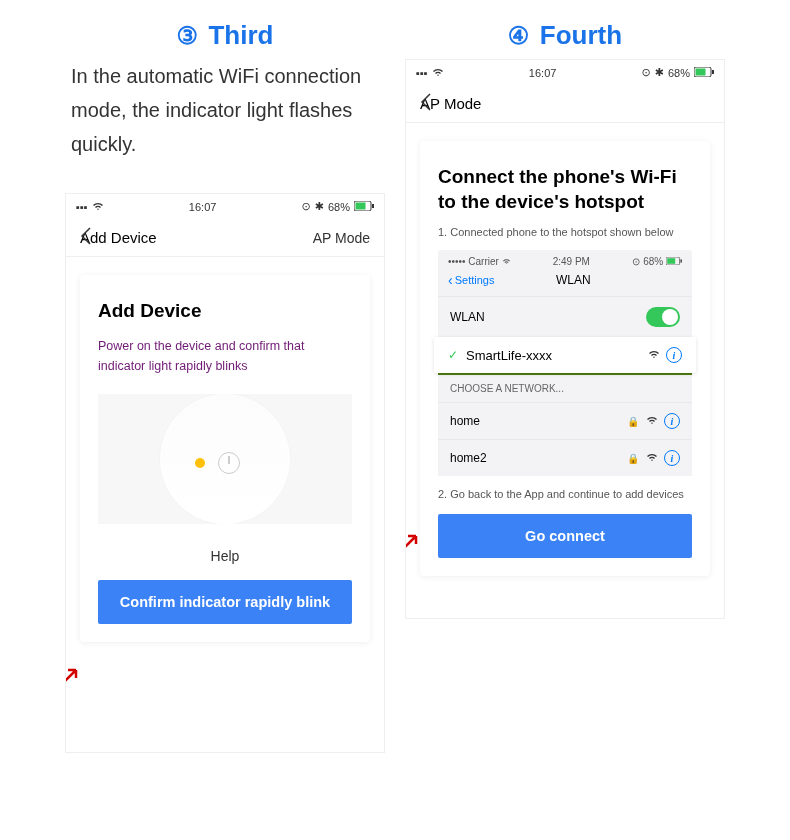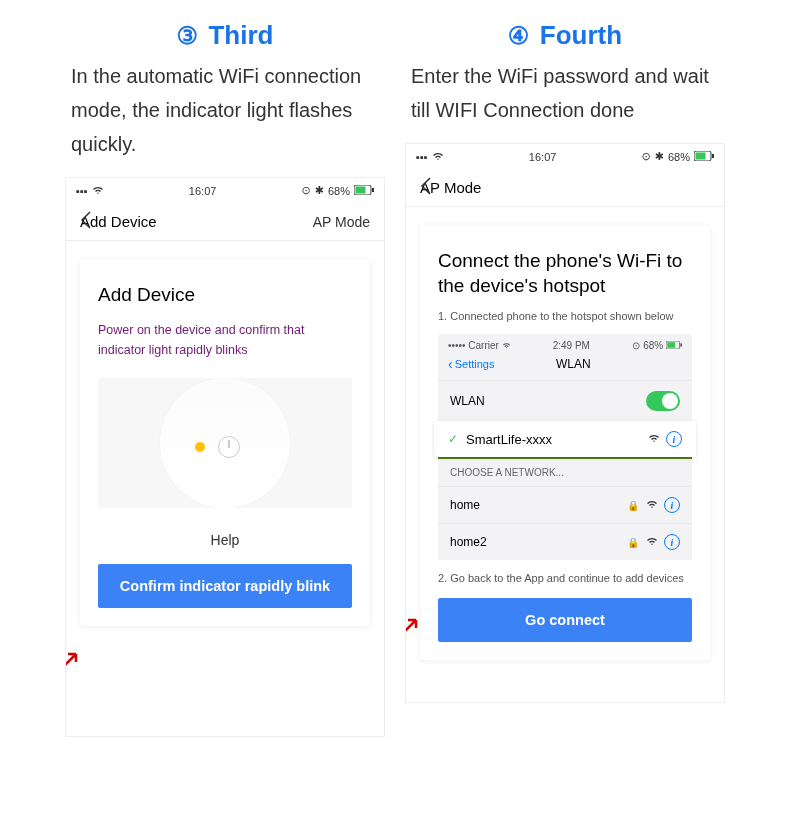--- a/index.html
+++ b/index.html
@@ -2,31 +2,31 @@
 <html><head>
   <meta charset="utf-8">
   <style>
     * { margin: 0; padding: 0; box-sizing: border-box; }
     body { font-family: Arial, Helvetica, sans-serif; background: #fff; width: 790px; height: 840px; }
     .container { display: flex; gap: 20px; padding: 20px 40px; justify-content: center; }
     .column { width: 320px; display: flex; flex-direction: column; }
     .step-header { text-align: center; margin-bottom: 8px; }
     .step-number { color: #1a73e8; font-size: 24px; font-weight: bold; margin-right: 6px; }
     .step-title { color: #1a73e8; font-size: 26px; font-weight: bold; }
-    .step-desc { color: #333; font-size: 20px; line-height: 1.7; margin-bottom: 16px; text-align: left; padding-left: 6px; }
+    .step-desc { color: #333; font-size: 20px; line-height: 1.7; margin-bottom: 32px; text-align: left; padding-left: 6px; }
     .phone { background: #fff; border: 1px solid #eee; position: relative; height: 560px; overflow: hidden; }
     .arrow-pointer { position: absolute; bottom: 52px; left: -16px; z-index: 10; }
     .status-bar { display: flex; justify-content: space-between; align-items: center; padding: 6px 10px; font-size: 11px; color: #333; }
     .sb-left, .sb-right { display: flex; gap: 4px; align-items: center; }
     .nav-header { display: flex; align-items: center; position: relative; padding: 10px 14px; border-bottom: 1px solid #eee; }
     .nav-back { position: absolute; left: 14px; font-size: 22px; color: #333; }
     .nav-title { font-size: 15px; font-weight: 500; }
     .nav-action { position: absolute; right: 14px; font-size: 14px; color: #333; }
     .card { margin: 18px 14px 10px; background: #fff; border-radius: 4px; box-shadow: 0 1px 6px rgba(0,0,0,0.07); padding: 24px 18px 18px; flex: 1; display: flex; flex-direction: column; }
-    .card-title { font-size: 19px; font-weight: normal; margin-bottom: 12px; line-height: 1.3; }
+    .card-title { font-size: 19px; font-weight: bold; margin-bottom: 12px; line-height: 1.3; }
     .card-sub { font-size: 12.5px; color: #701a75; line-height: 1.6; margin-bottom: 18px; }
     .device-img { width: 100%; height: 130px; background: #f7f7f7; position: relative; display: flex; align-items: center; justify-content: center; overflow: hidden; }
     .circle { width: 130px; height: 130px; border-radius: 50%; background: linear-gradient(to top, #fff 0%, #fcfcfc 100%); position: relative; box-shadow: 0 0 2px rgba(0,0,0,0.05); }
     .dot { width: 10px; height: 10px; background: #ffc107; border-radius: 50%; position: absolute; top: 64px; left: 35px; }
     .pwr { width: 22px; height: 22px; border: 1.5px solid #ccc; border-radius: 50%; position: absolute; top: 58px; left: 58px; display: flex; align-items: center; justify-content: center; }
     .pwr:before { content: ""; width: 1.5px; height: 8px; background: #ccc; position: absolute; top: 3px; }
     .help { text-align: center; font-size: 14px; color: #333; margin: 24px 0 16px; }
     .cta { background: #3b82f6; color: #fff; text-align: center; padding: 14px; font-size: 14.5px; font-weight: bold; border-radius: 2px; cursor: pointer; }
     .numbered { font-size: 11px; color: #555; margin-bottom: 12px; }
     .numbered2 { font-size: 11px; color: #555; margin-top: 12px; margin-bottom: 14px; }
@@ -118,21 +118,20 @@
           </svg>
       </div>
     </div>
   </div>
 
   <div class="column">
     <div class="step-header">
       <span class="step-number">④</span>
       <span class="step-title">Fourth</span>
     </div>
-    <div class="step-desc">Enter the WiFi password and wait till WIFI Connection done</div>
 
     <div class="phone">
       <div class="status-bar">
         <div class="sb-left">
           <span>▪▪▪</span>
           <span>
             <svg width="12" height="10" viewBox="0 0 12 10">
                 <path d="M6 9 L5 8 A1.4 1.4 0 0 1 7 8 Z M3 6 A4.2 4.2 0 0 1 9 6 L8 7 A2.8 2.8 0 0 0 4 7 Z M1 4 A7 7 0 0 1 11 4 L10 5 A5.6 5.6 0 0 0 2 5 Z" fill="#333"></path>
               </svg>
           </span>

